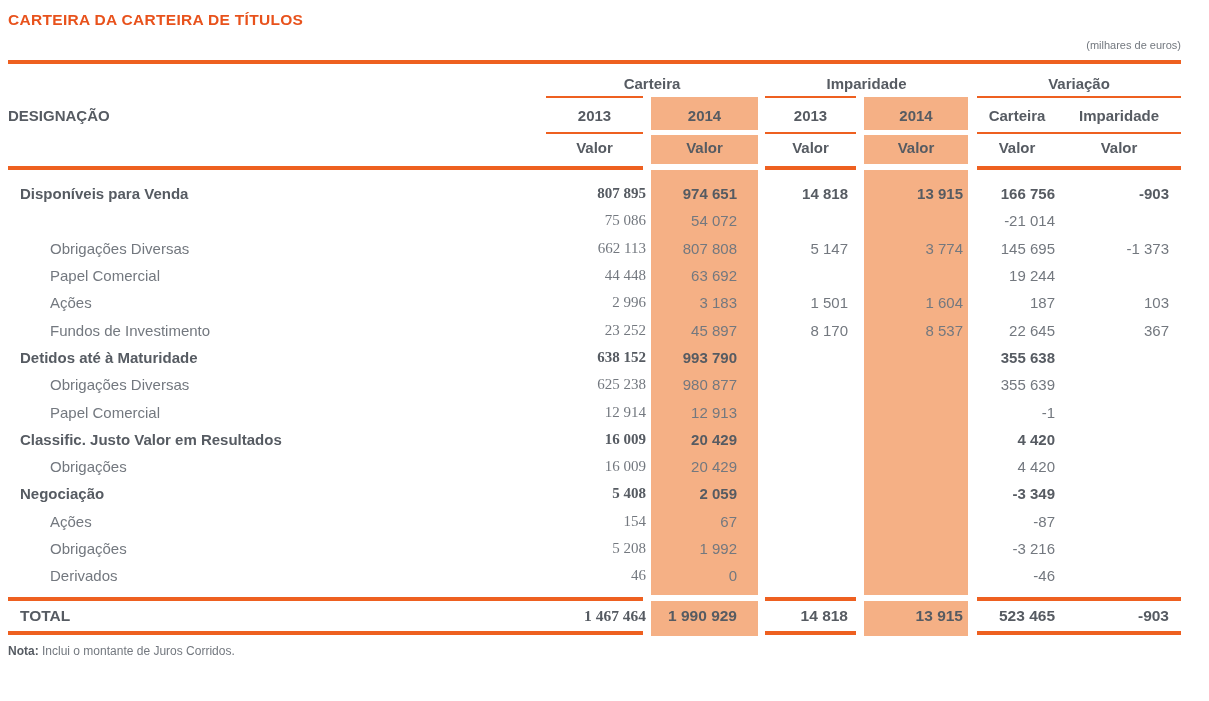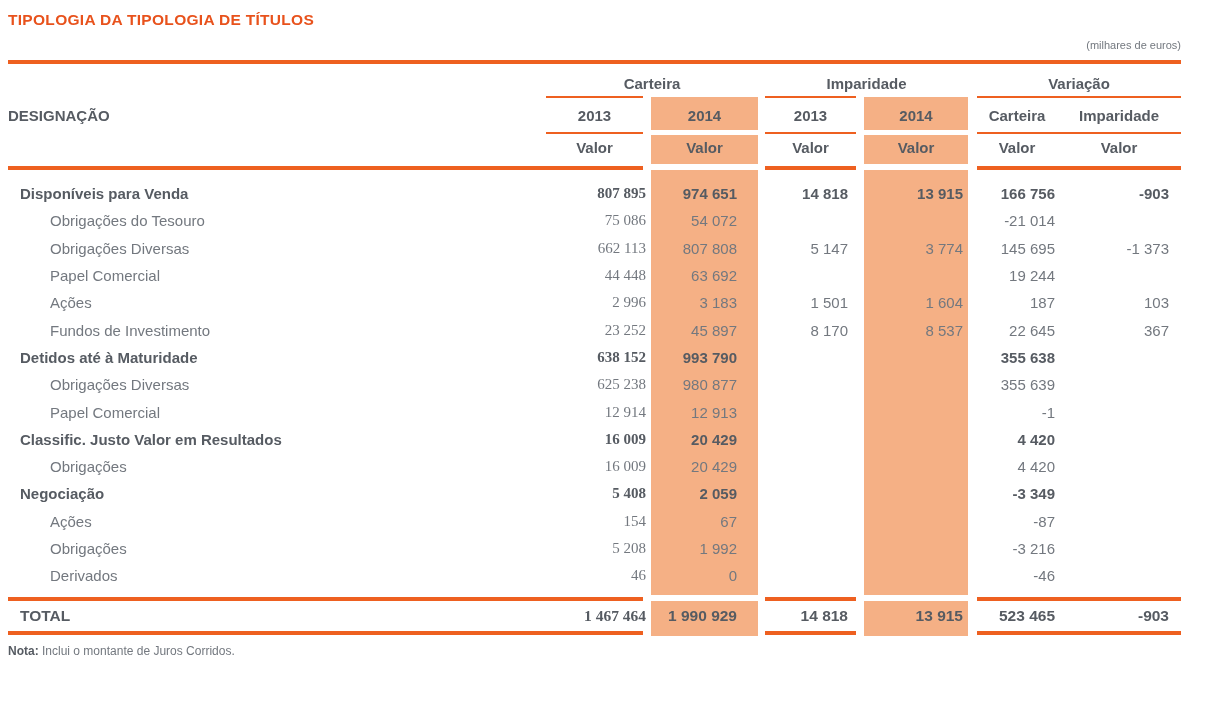--- a/index.html
+++ b/index.html
@@ -80,21 +80,21 @@
 
   
   .note{position:absolute;left:8px;top:644px;font-size:12px;color:var(--light);z-index:3;}
   .note b{color:var(--dark);font-weight:bold;}
 </style>
 </head>
 <body>
 
 <div id="page">
 
-  <div class="title">TIPOLOGIA DA TIPOLOGIA DE TÍTULOS</div>
+  <div class="title">CARTEIRA DA CARTEIRA DE TÍTULOS</div>
   <div class="units">(milhares de euros)</div>
 
   <div class="band band-c14">
     <div class="gap gap1"></div>
     <div class="gap gap2"></div>
     <div class="gap gap3"></div>
   </div>
   <div class="band band-i14">
     <div class="gap gap1"></div>
     <div class="gap gap2"></div>
@@ -139,21 +139,20 @@
       <div class="row group" style="top: 180px;">
         <div class="cell c-name">Disponíveis para Venda</div>
         <div class="cell c-c13 num">807 895</div>
         <div class="cell c-c14 num">974 651</div>
         <div class="cell c-i13 num">14 818</div>
         <div class="cell c-i14 num">13 915</div>
         <div class="cell c-vc num">166 756</div>
         <div class="cell c-vi num">-903</div>
       </div>
       <div class="row sub" style="top: 207.3px;">
-        <div class="cell c-name">Obrigações do Tesouro</div>
         <div class="cell c-c13 num">75 086</div>
         <div class="cell c-c14 num">54 072</div>
         <div class="cell c-i13 num"></div>
         <div class="cell c-i14 num"></div>
         <div class="cell c-vc num">-21 014</div>
         <div class="cell c-vi num"></div>
       </div>
       <div class="row sub" style="top: 234.6px;">
         <div class="cell c-name">Obrigações Diversas</div>
         <div class="cell c-c13 num">662 113</div>

